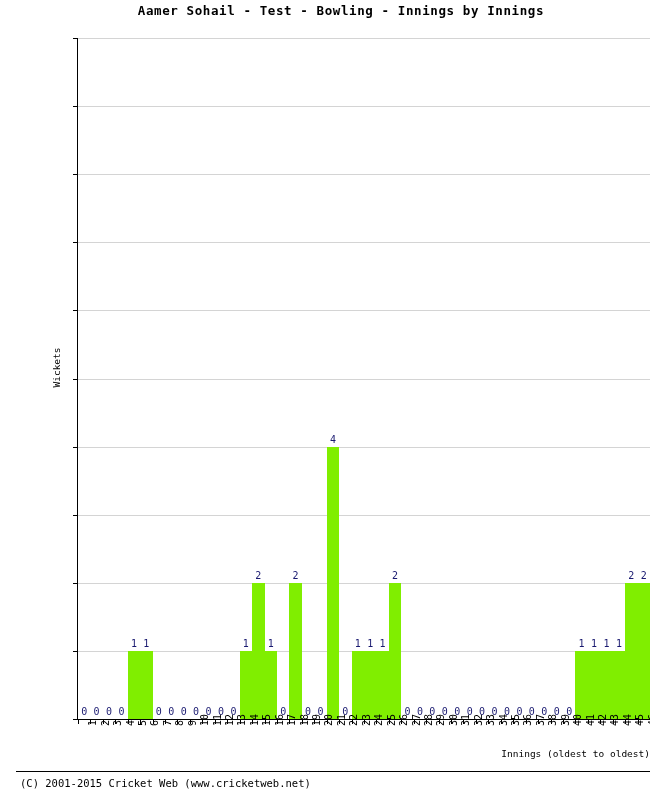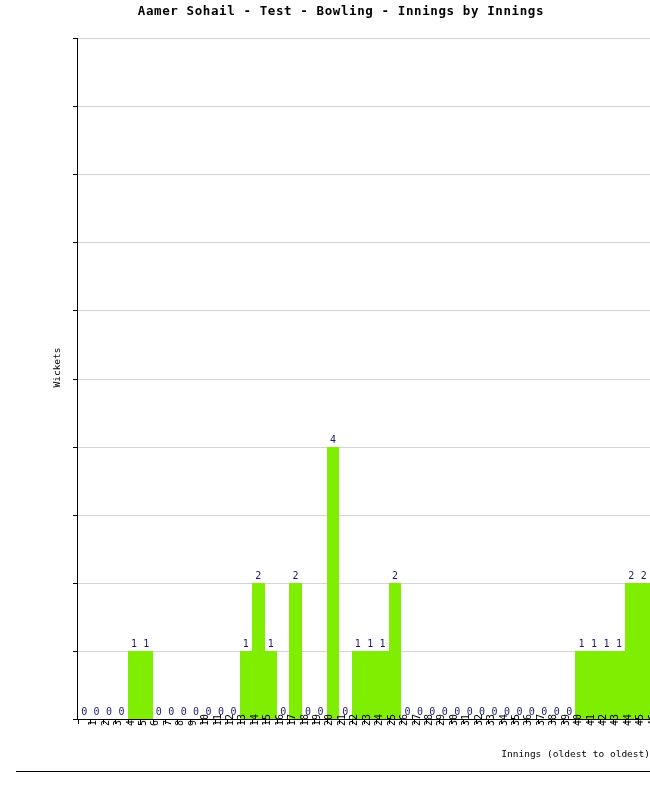--- a/index.html
+++ b/index.html
@@ -165,20 +165,21 @@
       <div class="bar-value" style="left: 534.696px; width: 12.4348px; top: 600.9px; color: rgb(25, 25, 112);">1</div>
       <div class="bar" style="left: 547.13px; width: 12.4348px; height: 136.2px; background: rgb(128, 238, 0);"></div>
       <div class="bar-value" style="left: 547.13px; width: 12.4348px; top: 532.8px; color: rgb(25, 25, 112);">2</div>
       <div class="bar" style="left: 559.565px; width: 12.4348px; height: 136.2px; background: rgb(128, 238, 0);"></div>
       <div class="bar-value" style="left: 559.565px; width: 12.4348px; top: 532.8px; color: rgb(25, 25, 112);">2</div>
     </div>
 
   <div class="xlabel">Innings (oldest to oldest)</div>
 
   <div class="footer-rule"></div>
+  <div class="footer-text">(C) 2001-2015 Cricket Web (www.cricketweb.net)</div>
 
 <div class="xtick-mark" style="left: 62px;"></div>
     <div class="xtick-label" style="left: 72.2174px; top: 726px;">1</div>
     <div class="xtick-mark" style="left: 74.4348px;"></div>
     <div class="xtick-label" style="left: 84.6522px; top: 726px;">2</div>
     <div class="xtick-mark" style="left: 86.8696px;"></div>
     <div class="xtick-label" style="left: 97.087px; top: 726px;">3</div>
     <div class="xtick-mark" style="left: 99.3043px;"></div>
     <div class="xtick-label" style="left: 109.522px; top: 726px;">4</div>
     <div class="xtick-mark" style="left: 111.739px;"></div>

